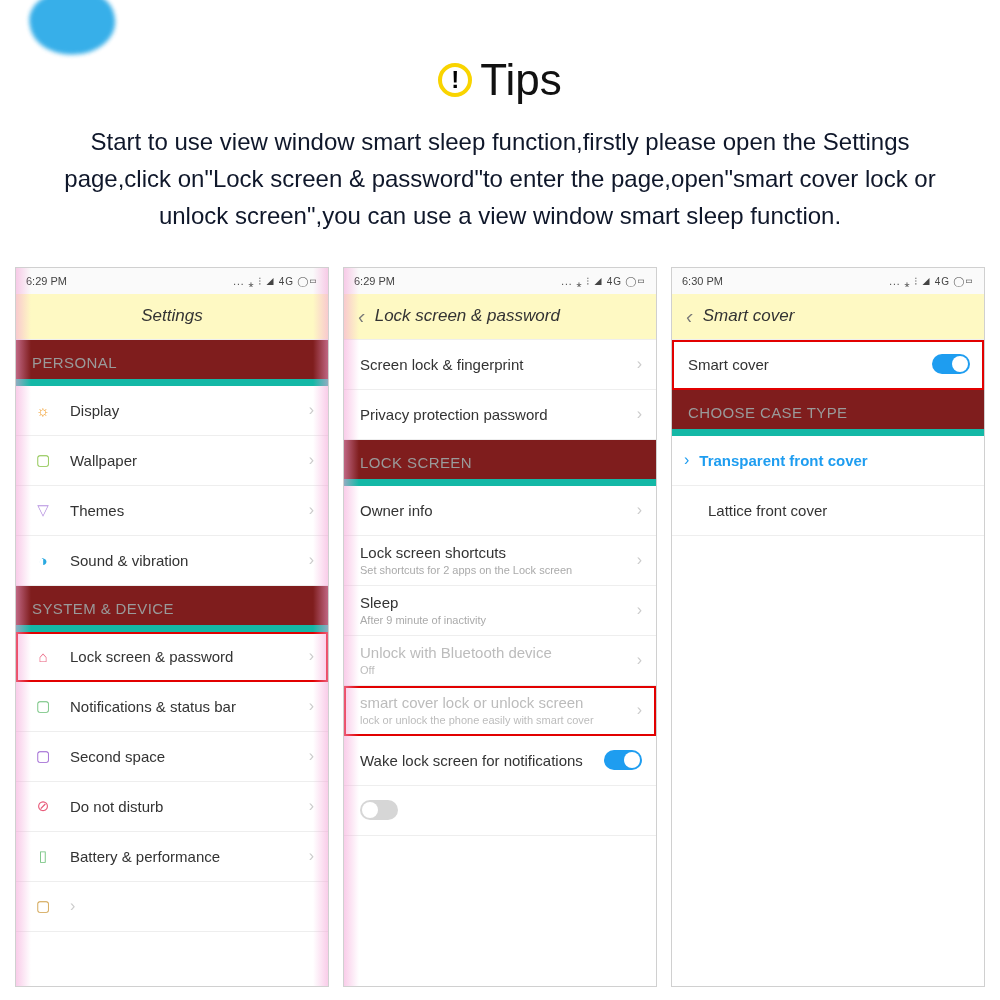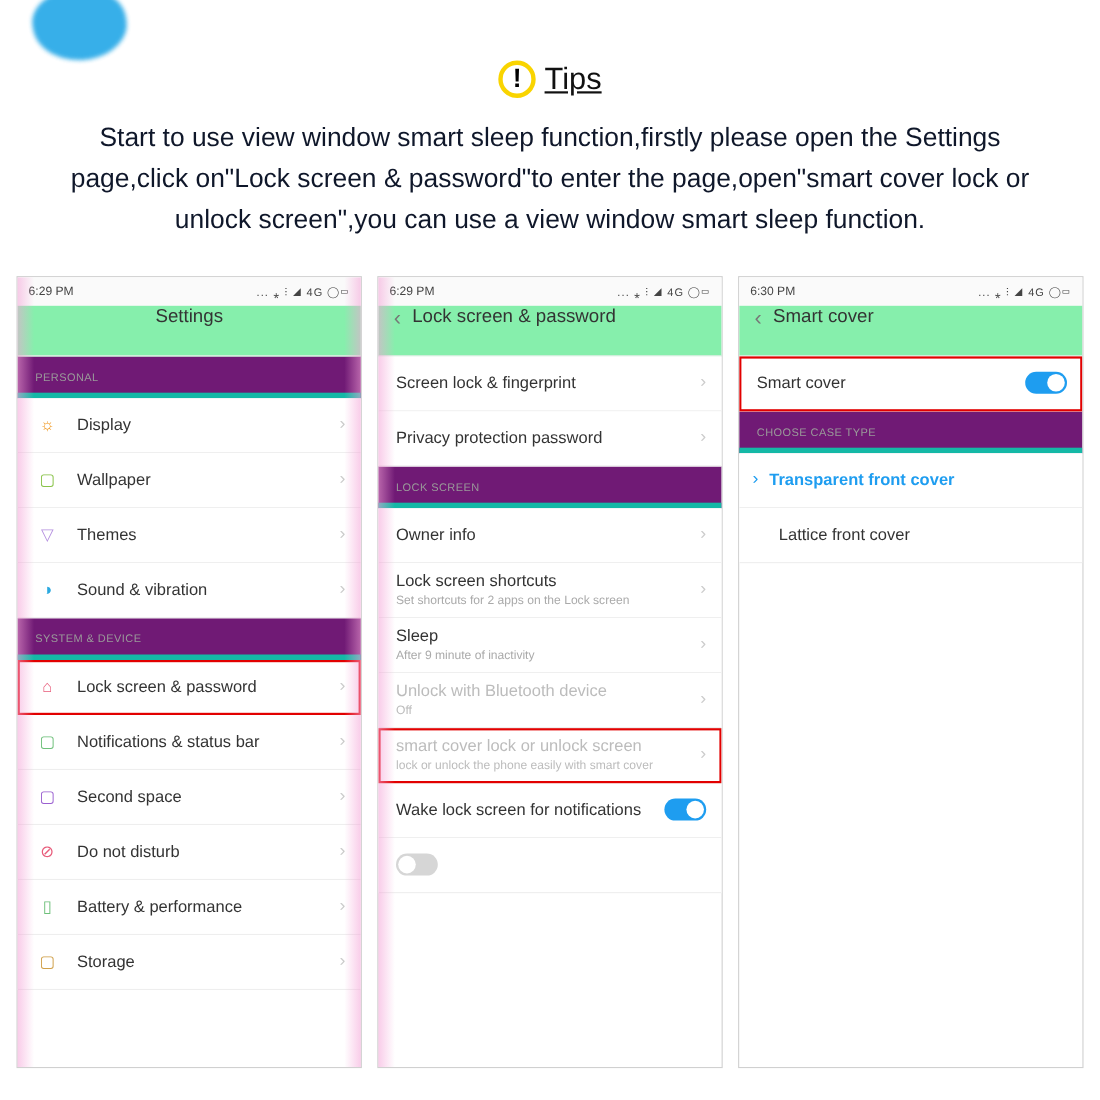--- a/index.html
+++ b/index.html
@@ -38,24 +38,23 @@
     border: 4px solid #f9d400;
     border-radius: 50%;
     display: inline-flex;
     align-items: center;
     justify-content: center;
     font-weight: 900;
     font-size: 24px;
     color: #000;
   }
   .tips-title {
-    font-size: 28px;
+    font-size: 44px;
     font-weight: 500;
     color: #111;
-    text-decoration: underline;
   }
   .tips-body {
     width: 880px;
     margin: 18px auto 0;
     font-size: 24px;
     line-height: 1.55;
     color: #0f172a;
   }
   .screens {
     display: flex;
@@ -91,40 +90,42 @@
     justify-content: space-between;
     padding: 0 10px;
     font-size: 11px;
     color: #444;
     background: #fafafa;
   }
   .status-right { letter-spacing: 1px; font-size: 10px; }
   .screen-title {
     height: 46px;
     display: flex;
+    align-items: center;
     justify-content: center;
     font-size: 17px;
     color: #333;
     position: relative;
-    background: #86efac;
+    background: #fef9c3;
     border-bottom: 1px solid #eee;
+    font-style: italic;
   }
   .screen-title.left { justify-content: flex-start; padding-left: 14px; gap: 10px; }
   .back-chevron {
     font-size: 20px;
     color: #777;
     font-weight: 300;
   }
   .section-header {
-    background: #701a75;
+    background: #7f1d1d;
     color: #9a9a9a;
-    font-size: 10px;
+    font-size: 15px;
     letter-spacing: 0.4px;
     padding: 14px 16px 8px;
-    border-bottom: 5px solid #14b8a6;
+    border-bottom: 7px solid #14b8a6;
   }
   .row {
     display: flex;
     align-items: center;
     padding: 0 14px 0 16px;
     min-height: 50px;
     border-bottom: 1px solid #eee;
     background: #fff;
     position: relative;
   }
@@ -253,21 +254,20 @@
       <span class="label">Do not disturb</span>
       <span class="chev">›</span>
     </div>
     <div class="row">
       <span class="ricon ic-batt">▯</span>
       <span class="label">Battery &amp; performance</span>
       <span class="chev">›</span>
     </div>
     <div class="row">
       <span class="ricon ic-store">▢</span>
-      <span class="label">Storage</span>
       <span class="chev">›</span>
     </div>
   </div>
 
   <div class="screen screen2">
     <div class="glow-left"></div>
     <div class="statusbar">
       <span>6:29 PM</span>
       <span class="status-right">...  ⁎  ⫶  ◢  4G  ◯▭</span>
     </div>

